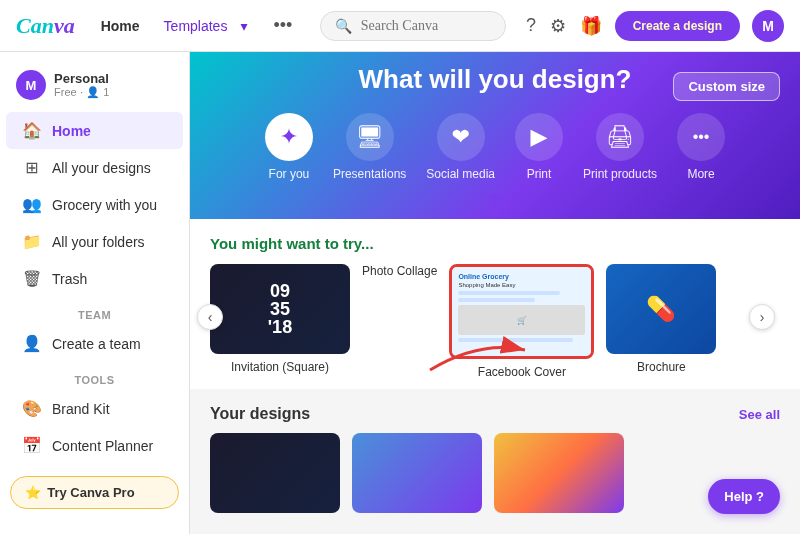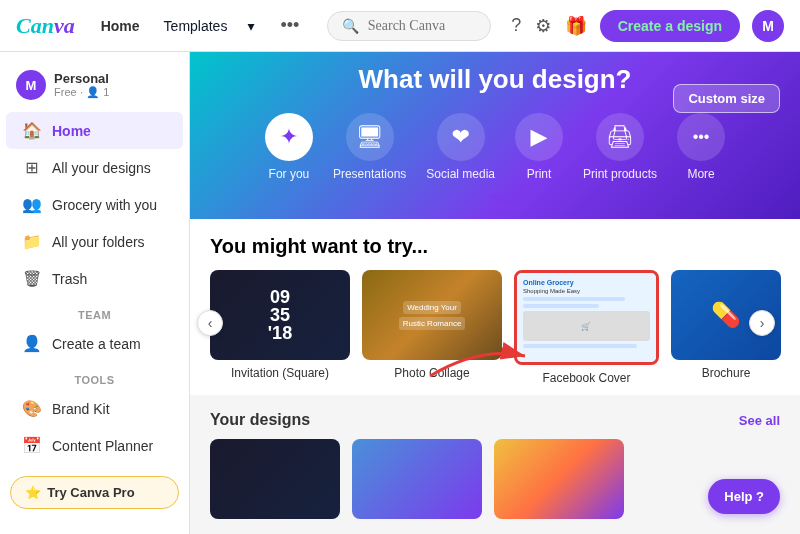--- a/index.html
+++ b/index.html
@@ -6,32 +6,32 @@
     body { font-family: 'Segoe UI', Arial, sans-serif; background: #f5f5f5; width: 800px; height: 534px; overflow: hidden; display: flex; flex-direction: column; }
 
     
     .header {
       display: flex; align-items: center; background: #fff; padding: 0 16px; height: 52px;
       border-bottom: 1px solid #e0e0e0; flex-shrink: 0; gap: 12px;
     }
     .logo { font-family: Georgia, serif; font-size: 22px; color: #7c3aed; font-style: italic; font-weight: bold; margin-right: 8px; }
     .logo span { color: #00c4cc; }
     .nav-link { font-size: 14px; color: #333; font-weight: 600; cursor: pointer; padding: 4px 6px; }
-    .nav-btn { display: flex; align-items: center; gap: 20px; font-size: 14px; color: #0f172a; cursor: pointer; padding: 4px 6px; }
+    .nav-btn { display: flex; align-items: center; gap: 13px; font-size: 14px; color: #6d28d9; cursor: pointer; padding: 4px 6px; }
     .more-btn { font-size: 18px; color: #555; cursor: pointer; padding: 4px 8px; }
     .search-bar {
       flex: 1; display: flex; align-items: center; background: #f5f5f5; border: 1px solid #ddd;
       border-radius: 20px; padding: 6px 14px; gap: 8px; margin: 0 8px;
     }
     .search-bar input { border: none; background: transparent; outline: none; font-size: 14px; color: #555; width: 100%; font-family: Liberation Serif, serif; }
     .header-icons { display: flex; align-items: center; gap: 14px; }
     .header-icon { font-size: 18px; color: #555; cursor: pointer; }
     .create-btn {
-      background: #7c3aed; color: #86efac; border: none; border-radius: 20px;
-      padding: 8px 18px; font-size: 14px; font-weight: 600; cursor: pointer; white-space: nowrap;
+      background: #7c3aed; color: #fef9c3; border: none; border-radius: 20px;
+      padding: 8px 18px; font-size: 12px; font-weight: 600; cursor: pointer; white-space: nowrap;
     }
     .avatar-circle {
       width: 32px; height: 32px; border-radius: 50%; background: #7c3aed;
       display: flex; align-items: center; justify-content: center;
       color: #fff; font-size: 14px; font-weight: bold; cursor: pointer;
     }
 
     
     .main-layout { display: flex; flex: 1; overflow: hidden; }
 
@@ -62,38 +62,38 @@
     
     .content { flex: 1; overflow-y: auto; padding: 0; background: #f5f5f5; }
 
     
     .hero-banner {
       background: linear-gradient(135deg, #00c4cc 0%, #7c3aed 60%, #4f1dbf 100%);
       padding: 12px 30px 16px; position: relative; margin-bottom: 0;
     }
     .hero-title { color: #fff; font-size: 26px; font-weight: 800; text-align: center; margin-bottom: 18px; }
     .custom-size-btn {
-      position: absolute; top: 32px; right: 20px; background: rgba(255,255,255,0.2);
+      position: absolute; top: 20px; right: 20px; background: rgba(255,255,255,0.2);
       border: 1.5px solid rgba(255,255,255,0.6); color: #fff; border-radius: 8px;
       padding: 6px 14px; font-size: 13px; font-weight: 600; cursor: pointer;
     }
     .design-types { display: flex; justify-content: center; gap: 20px; padding-bottom: 10px; }
     .design-type { display: flex; flex-direction: column; align-items: center; gap: 6px; cursor: pointer; color: #fff; }
     .design-type-icon {
       width: 48px; height: 48px; border-radius: 50%; background: rgba(255,255,255,0.15);
       display: flex; align-items: center; justify-content: center; font-size: 22px;
     }
     .design-type-icon.active { background: #fff; }
     .design-type-icon.active span { color: #7c3aed; }
     .design-type-label { font-size: 12px; color: rgba(255,255,255,0.9); text-align: center; }
     .triangle { width: 0; height: 0; border-left: 8px solid transparent; border-right: 8px solid transparent; border-top: 8px solid #7c3aed; margin: 0 auto; }
 
     
     .try-section { background: #fff; padding: 16px 20px 10px; }
-    .try-title { font-size: 20px; font-weight: 600; color: #000000; margin-bottom: 12px; }
+    .try-title { font-size: 15px; font-weight: 600; color: #15803d; margin-bottom: 12px; }
     .try-cards { display: flex; gap: 12px; align-items: flex-start; position: relative; }
     .try-card { display: flex; flex-direction: column; align-items: center; gap: 6px; cursor: pointer; }
     .try-card-img {
       width: 140px; height: 90px; border-radius: 8px; background: #e8e8e8;
       overflow: hidden; display: flex; align-items: center; justify-content: center;
       font-size: 11px; color: #888;
     }
     .try-card-label { font-size: 12px; color: #333; font-weight: 500; }
     .try-card.featured .try-card-img { border: 3px solid #e53935; border-radius: 8px; }
     .carousel-arrow {
@@ -285,26 +285,20 @@
                   <div class="invite-num" style="font-size:18px; line-height:1;">09</div>
                   <div class="invite-num" style="font-size:18px; line-height:1;">35</div>
                   <div class="invite-num" style="font-size:18px; line-height:1;">'18</div>
                 </div>
               </div>
             </div>
             <span class="try-card-label">Invitation (Square)</span>
           </div>
 
           <div class="try-card">
-            <div class="try-card-img">
-              <div class="collage-mock" style="background: linear-gradient(135deg, #8b6914 0%, #c4832a 50%, #6b4c1e 100%); flex-direction: column; gap: 3px; padding: 5px;">
-                <div style="background: rgba(255,255,255,0.2); border-radius: 3px; padding: 2px 4px; font-size: 8px; color: #fff;">Wedding Your</div>
-                <div style="background: rgba(255,255,255,0.2); border-radius: 3px; padding: 2px 4px; font-size: 8px; color: #fff;">Rustic Romance</div>
-              </div>
-            </div>
             <span class="try-card-label">Photo Collage</span>
           </div>
 
           <div class="try-card featured">
             <div class="try-card-img" style="border: 3px solid #e53935; border-radius: 8px; width: 145px; height: 95px;">
               <div class="fb-mock">
                 <div class="fb-mock-content">
                   <div style="font-size: 7px; color: #1565c0; font-weight: bold; margin-bottom: 2px;">Online Grocery</div>
                   <div style="font-size: 6px; color: #333; margin-bottom: 3px;">Shopping Made Easy</div>
                   <div class="fb-mock-line" style="width: 80%;"></div>

